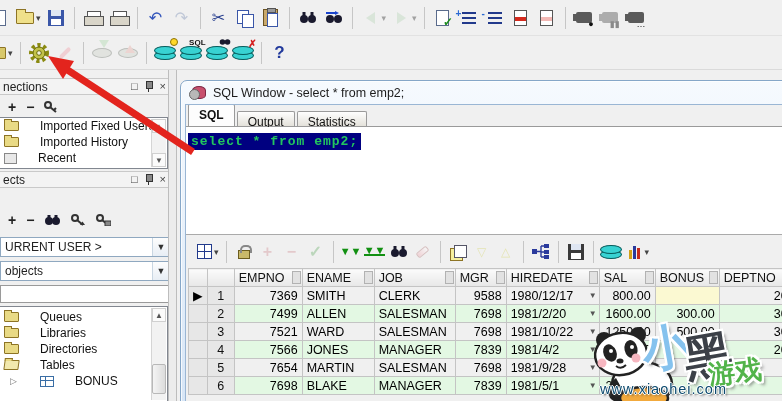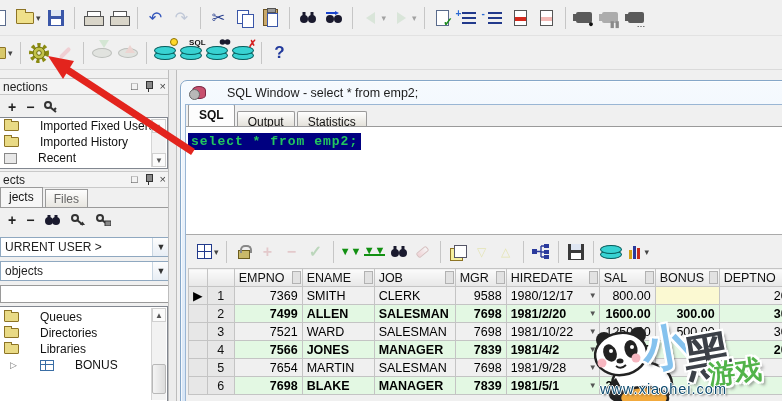--- a/index.html
+++ b/index.html
@@ -85,21 +85,21 @@
   .combo { position:absolute; left:0; width:170px; height:20px; background:#fff; border:1px solid #8fa8c0; display:flex; align-items:center; font-size:12px; color:#222; padding-left:4px; }
   .combo .cbtn { margin-left:auto; width:17px; height:100%; border-left:1px solid #c9d6e2; background:linear-gradient(#fdfdfd,#e8eef5); display:flex; align-items:center; justify-content:center; font-size:9px; color:#333; }
   .filterbox { position:absolute; left:0; width:170px; height:18px; background:#fff; border:1px solid #9a9a9a; }
   .dtabs { position:absolute; left:0; width:172px; height:20px; display:flex; align-items:flex-end; border-bottom:1px solid #9a9a9a; background:#f0f0f0; }
   .dtab { height:18px; padding:2px 8px 0; font-size:12px; border:1px solid #9a9a9a; border-bottom:none; background:linear-gradient(#fdfdfd,#e8e6e0); color:#666; margin-right:2px; }
   .dtab.active { background:#f6f6f6; color:#111; height:20px; }
   .vsplit { position:absolute; left:168px; top:70px; width:9px; height:331px; border-left:1px solid #bdbdbd; border-right:1px solid #bdbdbd; background:#ececec; }
 
   
   #mdiwin { position:absolute; left:180px; top:80px; width:645px; height:330px; border:1px solid #86a7c8; border-radius:7px 7px 0 0; background:linear-gradient(#f6fafe,#d6e5f6); box-shadow:inset 0 0 0 1px rgba(255,255,255,.75); }
-  .wtitle { position:absolute; left:8px; top:3px; height:18px; display:flex; align-items:center; gap:22px; font-size:12.5px; color:#1c1c1c; }
+  .wtitle { position:absolute; left:8px; top:3px; height:18px; display:flex; align-items:center; gap:8px; font-size:12.5px; color:#1c1c1c; }
   .dbicon { position:relative; width:16px; height:14px; }
   .dbicon::before { content:""; position:absolute; left:3px; top:0; width:12px; height:11px; background:#c8506e; border:1px solid #7c2844; border-radius:50% 50% 40% 40% / 35% 35% 30% 30%; }
   .dbicon::after { content:""; position:absolute; left:0; bottom:0; width:9px; height:9px; background:#b8b8b8; border:1px solid #666; border-radius:50%; }
   .wclient { position:absolute; left:4px; top:23px; right:4px; bottom:0; background:#f0f0f0; border:1px solid #9ab6d4; border-bottom:none; overflow:hidden; }
   .wtabs { position:absolute; left:0; top:0; right:0; height:22px; display:flex; align-items:flex-end; background:#f0f0f0; border-bottom:1px solid #9a9a9a; padding-left:2px; }
   .wtab { height:15px; padding:3px 10px 0; font-size:12px; color:#111; border:1px solid #9a9a9a; border-bottom:none; background:linear-gradient(#fefefe,#e4e2db); margin-right:2px; border-radius:2px 2px 0 0; }
   .wtab.active { background:#fdfdfd; height:22px; font-weight:bold; position:relative; z-index:2; }
   .editor { position:absolute; left:0; top:22px; right:0; height:108px; background:#fff; border-bottom:1px solid #aaa; }
   .sel { position:absolute; left:2px; top:6px; background:#000080; color:#22c55e; font-family:"Liberation Mono","DejaVu Sans Mono",monospace; font-size:13px; font-weight:bold; padding:1px 3px; letter-spacing:1px; }
   .gtoolbar { position:absolute; left:0; top:131px; right:0; height:31px; display:flex; align-items:center; padding-left:6px; background:#f0f0f0; }
@@ -122,21 +122,21 @@
   .i-chart i:nth-child(1){ height:9px; background:#d4a017;} .i-chart i:nth-child(2){ height:13px; background:#2a3a9c;} .i-chart i:nth-child(3){ height:11px; background:#c42a1d;}
 
   
   #grid { position:absolute; left:2px; top:163px; }
   table.res { border-collapse:collapse; table-layout:fixed; }
   table.res td, table.res th { border:1px solid #c4c4c4; font-size:12.5px; height:18px; padding:0 4px; overflow:hidden; white-space:nowrap; }
   th.hdr { background:linear-gradient(#fbfbfb,#e7e7e7); font-weight:normal; text-align:left; color:#111; position:relative; padding-right:14px; border-bottom:1px solid #9a9a9a; }
   .grip { position:absolute; right:1px; top:2px; width:9px; height:13px; background:#e2e2e2; border:1px solid #b2b2b2; }
   td.rowind { background:#e7e7e7; width:15px; padding:0 1px; text-align:center; font-size:9px; color:#000; }
   td.rownum { background:#e7e7e7; text-align:center; color:#111; }
-  tr.alt td.datacell { background:#e3f8e3;font-weight:bold; }
+  tr.alt td.datacell { background:#e3f8e3; }
   td.num { text-align:right; }
   td.datecell { position:relative; padding-right:13px; }
   .dd { position:absolute; right:2px; top:4px; font-size:8px; color:#555; }
   td.curcell { background:#fbf9d2 !important; }
 
   
   #arrowsvg { position:absolute; left:0; top:0; z-index:60; pointer-events:none; }
   #watermark { position:absolute; left:580px; top:318px; width:202px; height:83px; z-index:70; pointer-events:none; }
   .wm-char { position:absolute; font-weight:bold; font-family:"DejaVu Sans",sans-serif;
     text-shadow:-2px 0 0 #fff, 2px 0 0 #fff, 0 -2px 0 #fff, 0 2px 0 #fff, -2px -2px 0 #fff, 2px 2px 0 #fff, -2px 2px 0 #fff, 2px -2px 0 #fff, 3px 4px 3px rgba(60,60,60,.5); }
@@ -342,24 +342,20 @@
     </div>
   </div>
 
   <div class="dockcap" style="top:171px">
     <span>ects</span>
     <span class="capbtns">
       <span>□</span>
       <span class="pinicon"></span>
       <span>×</span>
     </span>
-  </div>
-  <div class="dtabs" style="top:188px">
-    <span class="dtab active">jects</span>
-    <span class="dtab">Files</span>
   </div>
   <div class="minitb" style="top:210px;height:20px">
     <span class="mg">+</span>
     <span class="mg">−</span>
     <svg width="17" height="12">
         <circle cx="5" cy="7" r="4" fill="#1a1a2e"></circle>
         <circle cx="12" cy="7" r="4" fill="#1a1a2e"></circle>
         <rect x="3.5" y="1" width="3" height="4" fill="#1a1a2e"></rect>
         <rect x="10.5" y="1" width="3" height="4" fill="#1a1a2e"></rect>
       </svg>
@@ -383,25 +379,29 @@
     <span class="cbtn">▼</span>
   </div>
   <div class="filterbox" style="top:285px" title=""></div>
   <div class="treebox" style="top:306px;height:95px;border-bottom:none">
     <div class="titem" style="margin-top:2px">
       <span class="tfold"></span>
       <span>Queues</span>
     </div>
     <div class="titem">
       <span class="tfold"></span>
-      <span>Directories</span>
+      <span>Libraries</span>
     </div>
     <div class="titem">
       <span class="tfold"></span>
-      <span>Libraries</span>
+      <span>Directories</span>
+    </div>
+    <div class="titem">
+      <span class="tfold open"></span>
+      <span>Tables</span>
     </div>
     <div class="titem" style="padding-left:10px">
       <span class="expander">▷</span>
       <span class="tgrid"></span>
       <span>BONUS</span>
     </div>
     <div class="vscroll">
       <span class="varr" style="top:0">▲</span>
       <span class="vthumb" style="top:56px;height:30px"></span>
     </div>

